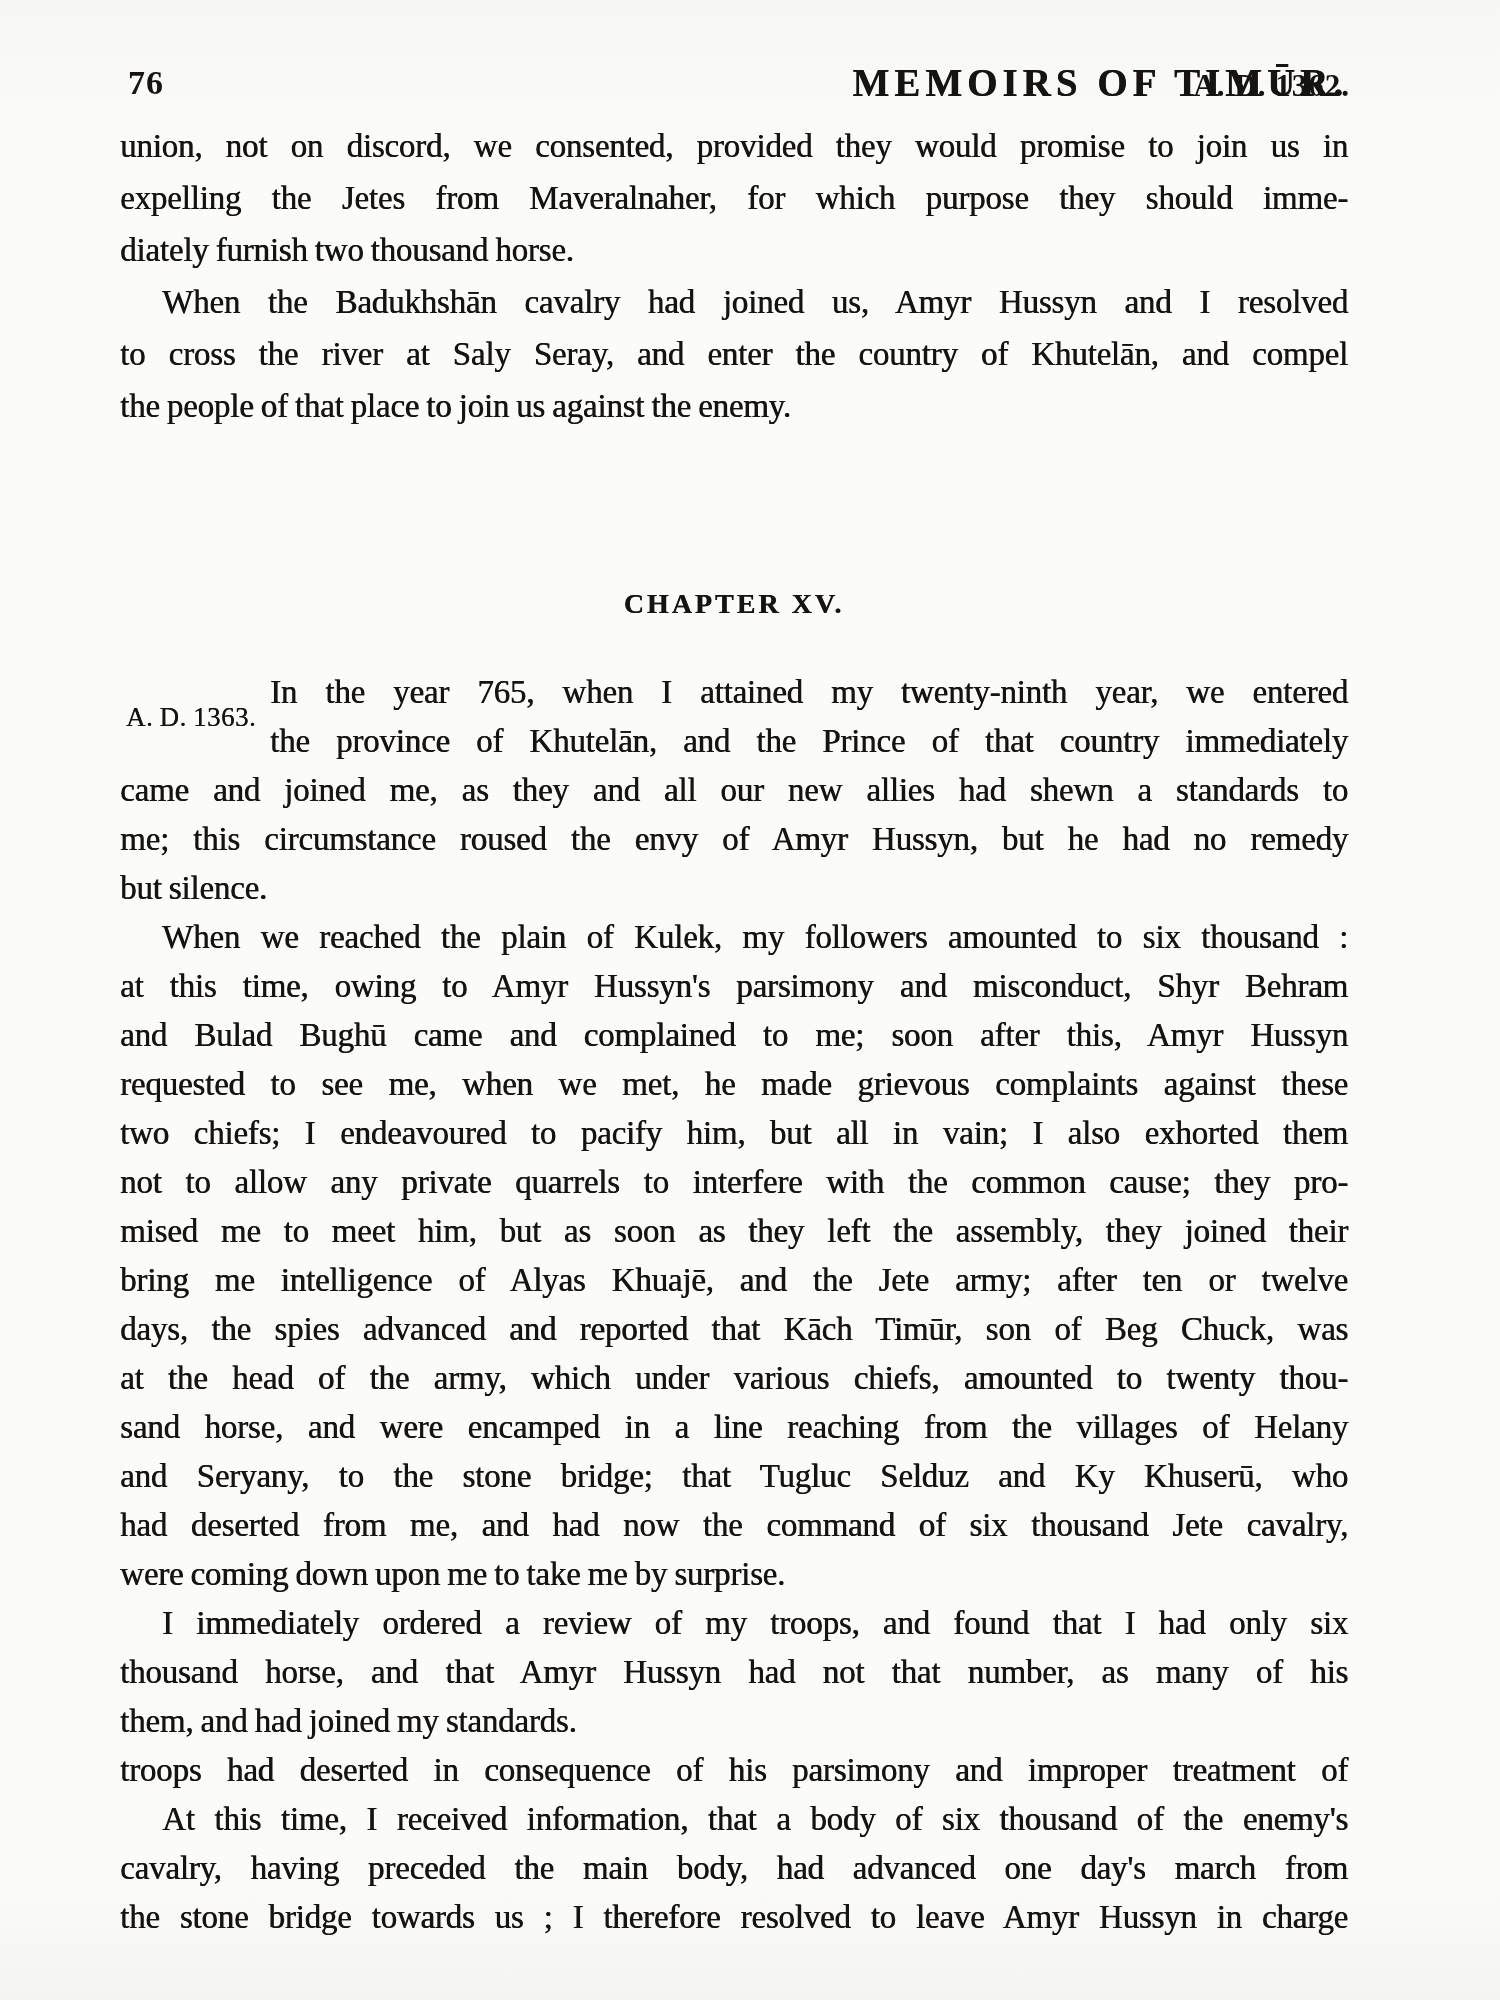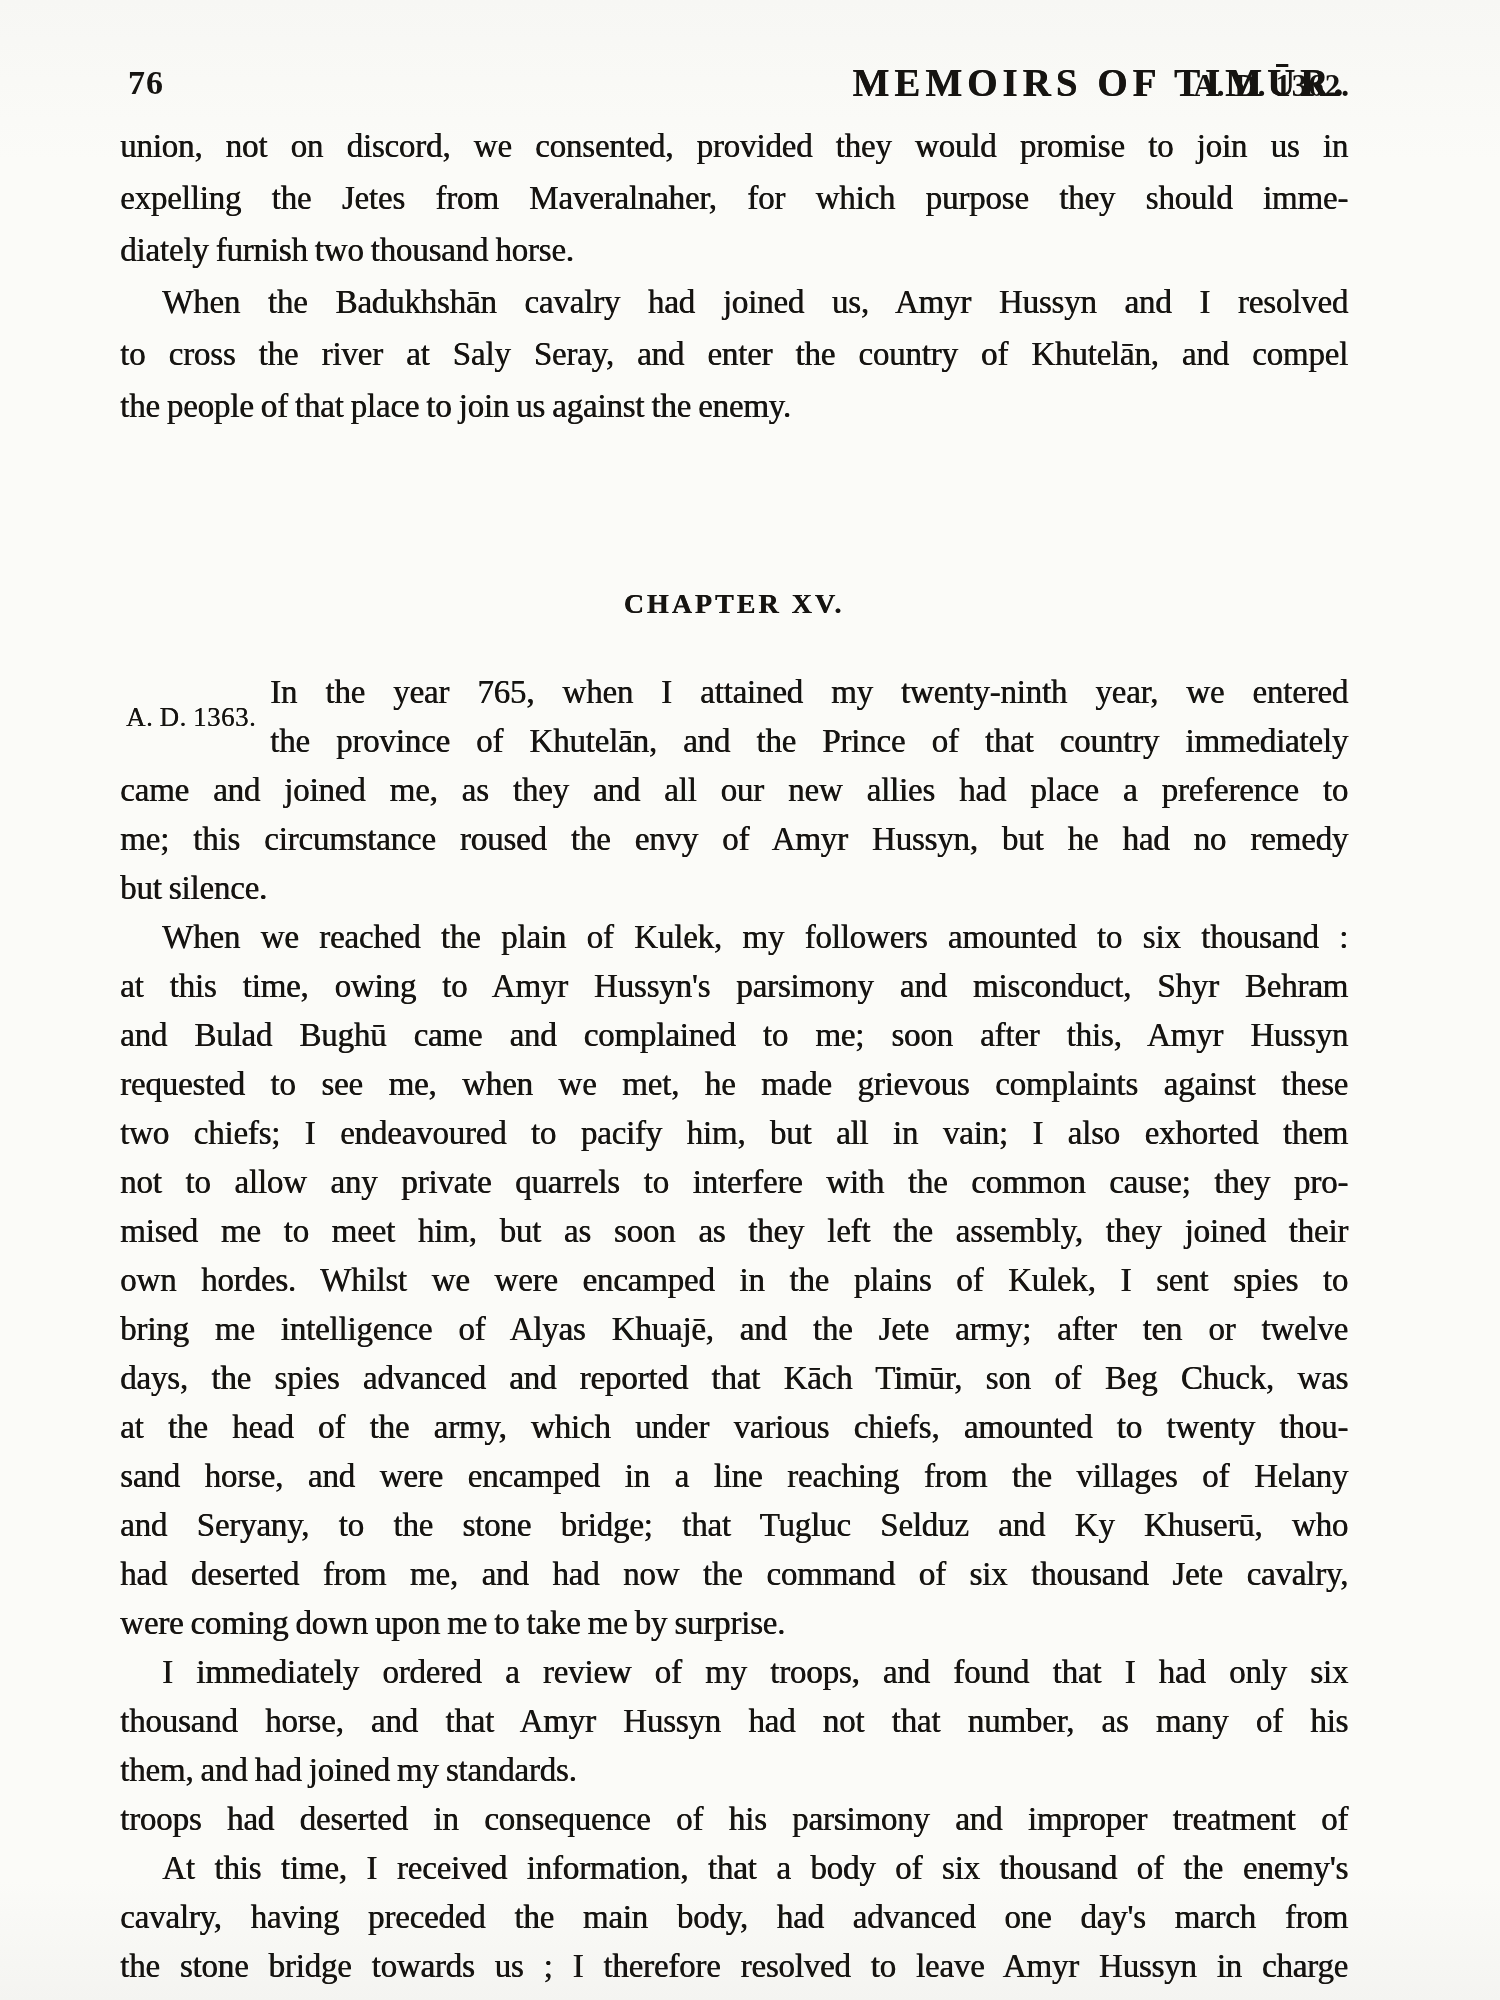--- a/index.html
+++ b/index.html
@@ -84,33 +84,32 @@
       </div>
     </div>
 
   <div class="chapter-heading">CHAPTER XV.</div>
 
   <div id="block-b" class="textblock">
       <div class="para indent has-note">
         <span class="margin-note">A. D. 1363.</span>
         <div class="line">In the year 765, when I attained my twenty-ninth year, we entered</div>
         <div class="line">the province of Khutelān, and the Prince of that country immediately</div>
-        <div class="line">came and joined me, as they and all our new allies had place a preference to</div>
+        <div class="line">came and joined me, as they and all our new allies had shewn a standards to</div>
         <div class="line">me; this circumstance roused the envy of Amyr Hussyn, but he had no remedy</div>
         <div class="line flush">but silence.</div>
       </div>
       <div class="para indent">
         <div class="line">When we reached the plain of Kulek, my followers amounted to six thousand :</div>
         <div class="line">at this time, owing to Amyr Hussyn's parsimony and misconduct, Shyr Behram</div>
         <div class="line">and Bulad Bughū came and complained to me; soon after this, Amyr Hussyn</div>
         <div class="line">requested to see me, when we met, he made grievous complaints against these</div>
         <div class="line">two chiefs; I endeavoured to pacify him, but all in vain; I also exhorted them</div>
         <div class="line">not to allow any private quarrels to interfere with the common cause; they pro-</div>
         <div class="line">mised me to meet him, but as soon as they left the assembly, they joined their</div>
-        <div class="line">own hordes.  Whilst we were encamped in the plains of Kulek, I sent spies to</div>
         <div class="line">bring me intelligence of Alyas Khuajē, and the Jete army; after ten or twelve</div>
         <div class="line">days, the spies advanced and reported that Kāch Timūr, son of Beg Chuck, was</div>
         <div class="line">at the head of the army, which under various chiefs, amounted to twenty thou-</div>
         <div class="line">sand horse, and were encamped in a line reaching from the villages of Helany</div>
         <div class="line">and Seryany, to the stone bridge; that Tugluc Selduz and Ky Khuserū, who</div>
         <div class="line">had deserted from me, and had now the command of six thousand Jete cavalry,</div>
         <div class="line flush">were coming down upon me to take me by surprise.</div>
       </div>
       <div class="para indent">
         <div class="line">I immediately ordered a review of my troops, and found that I had only six</div>

